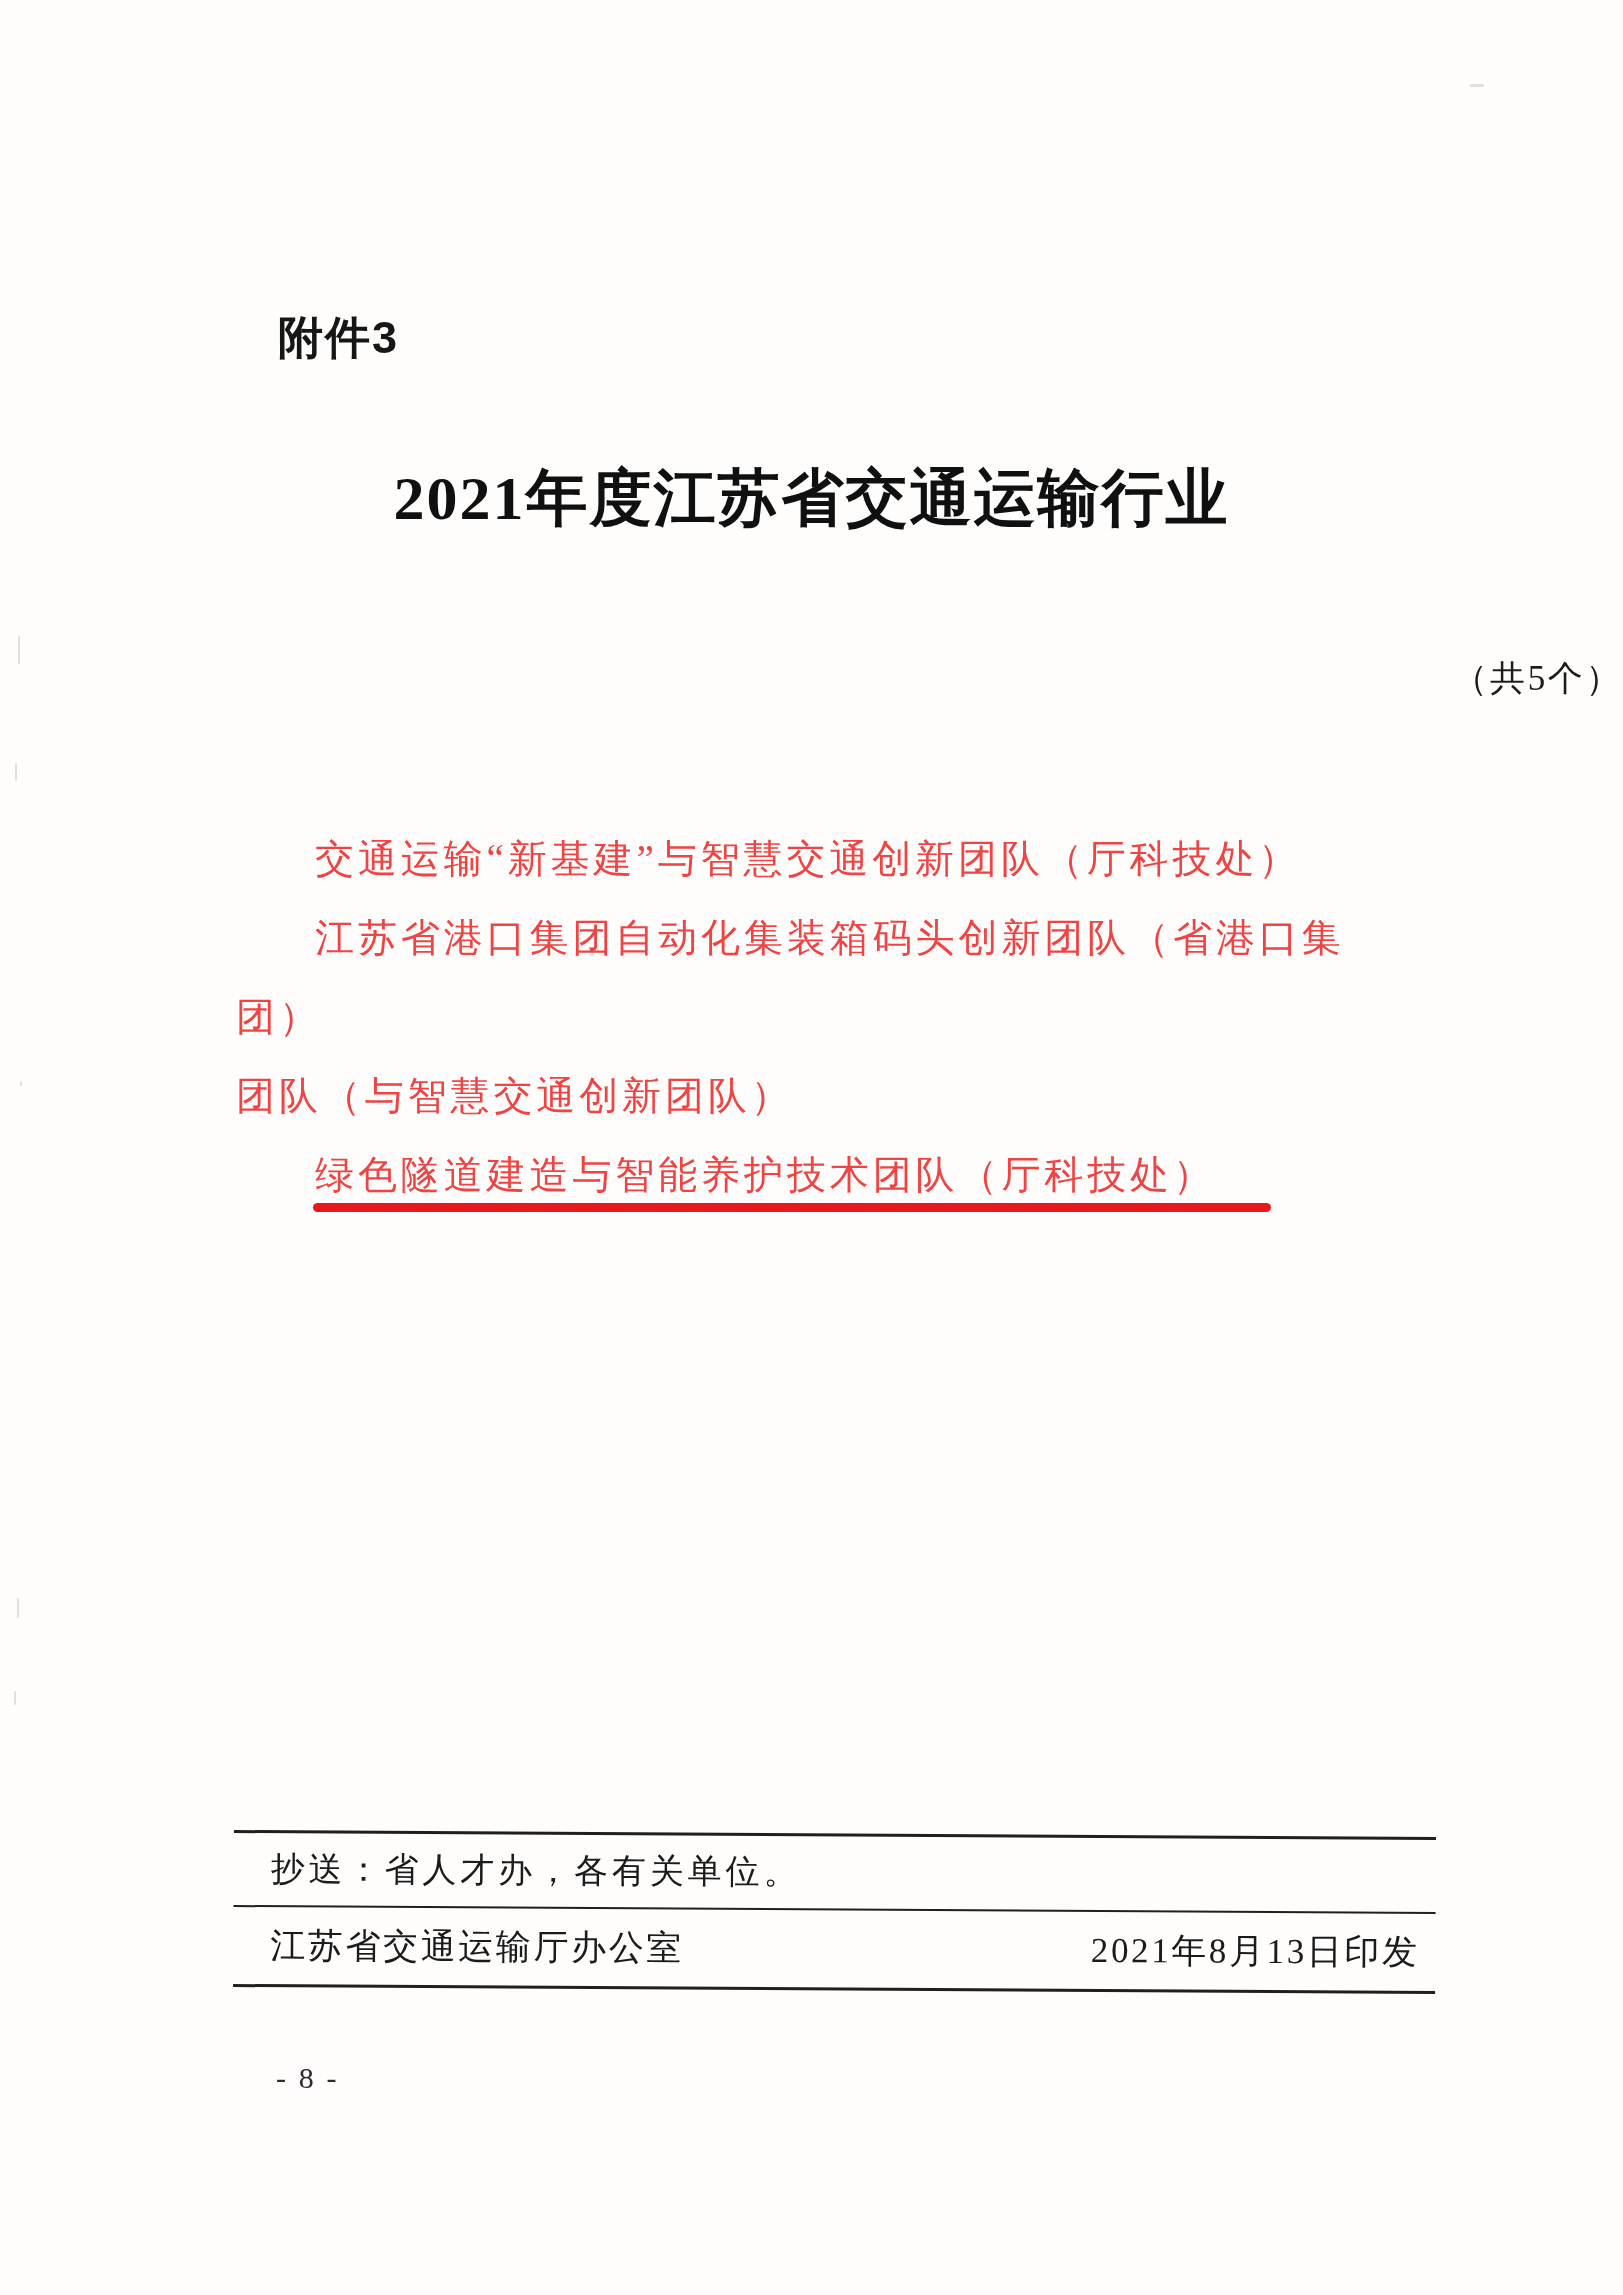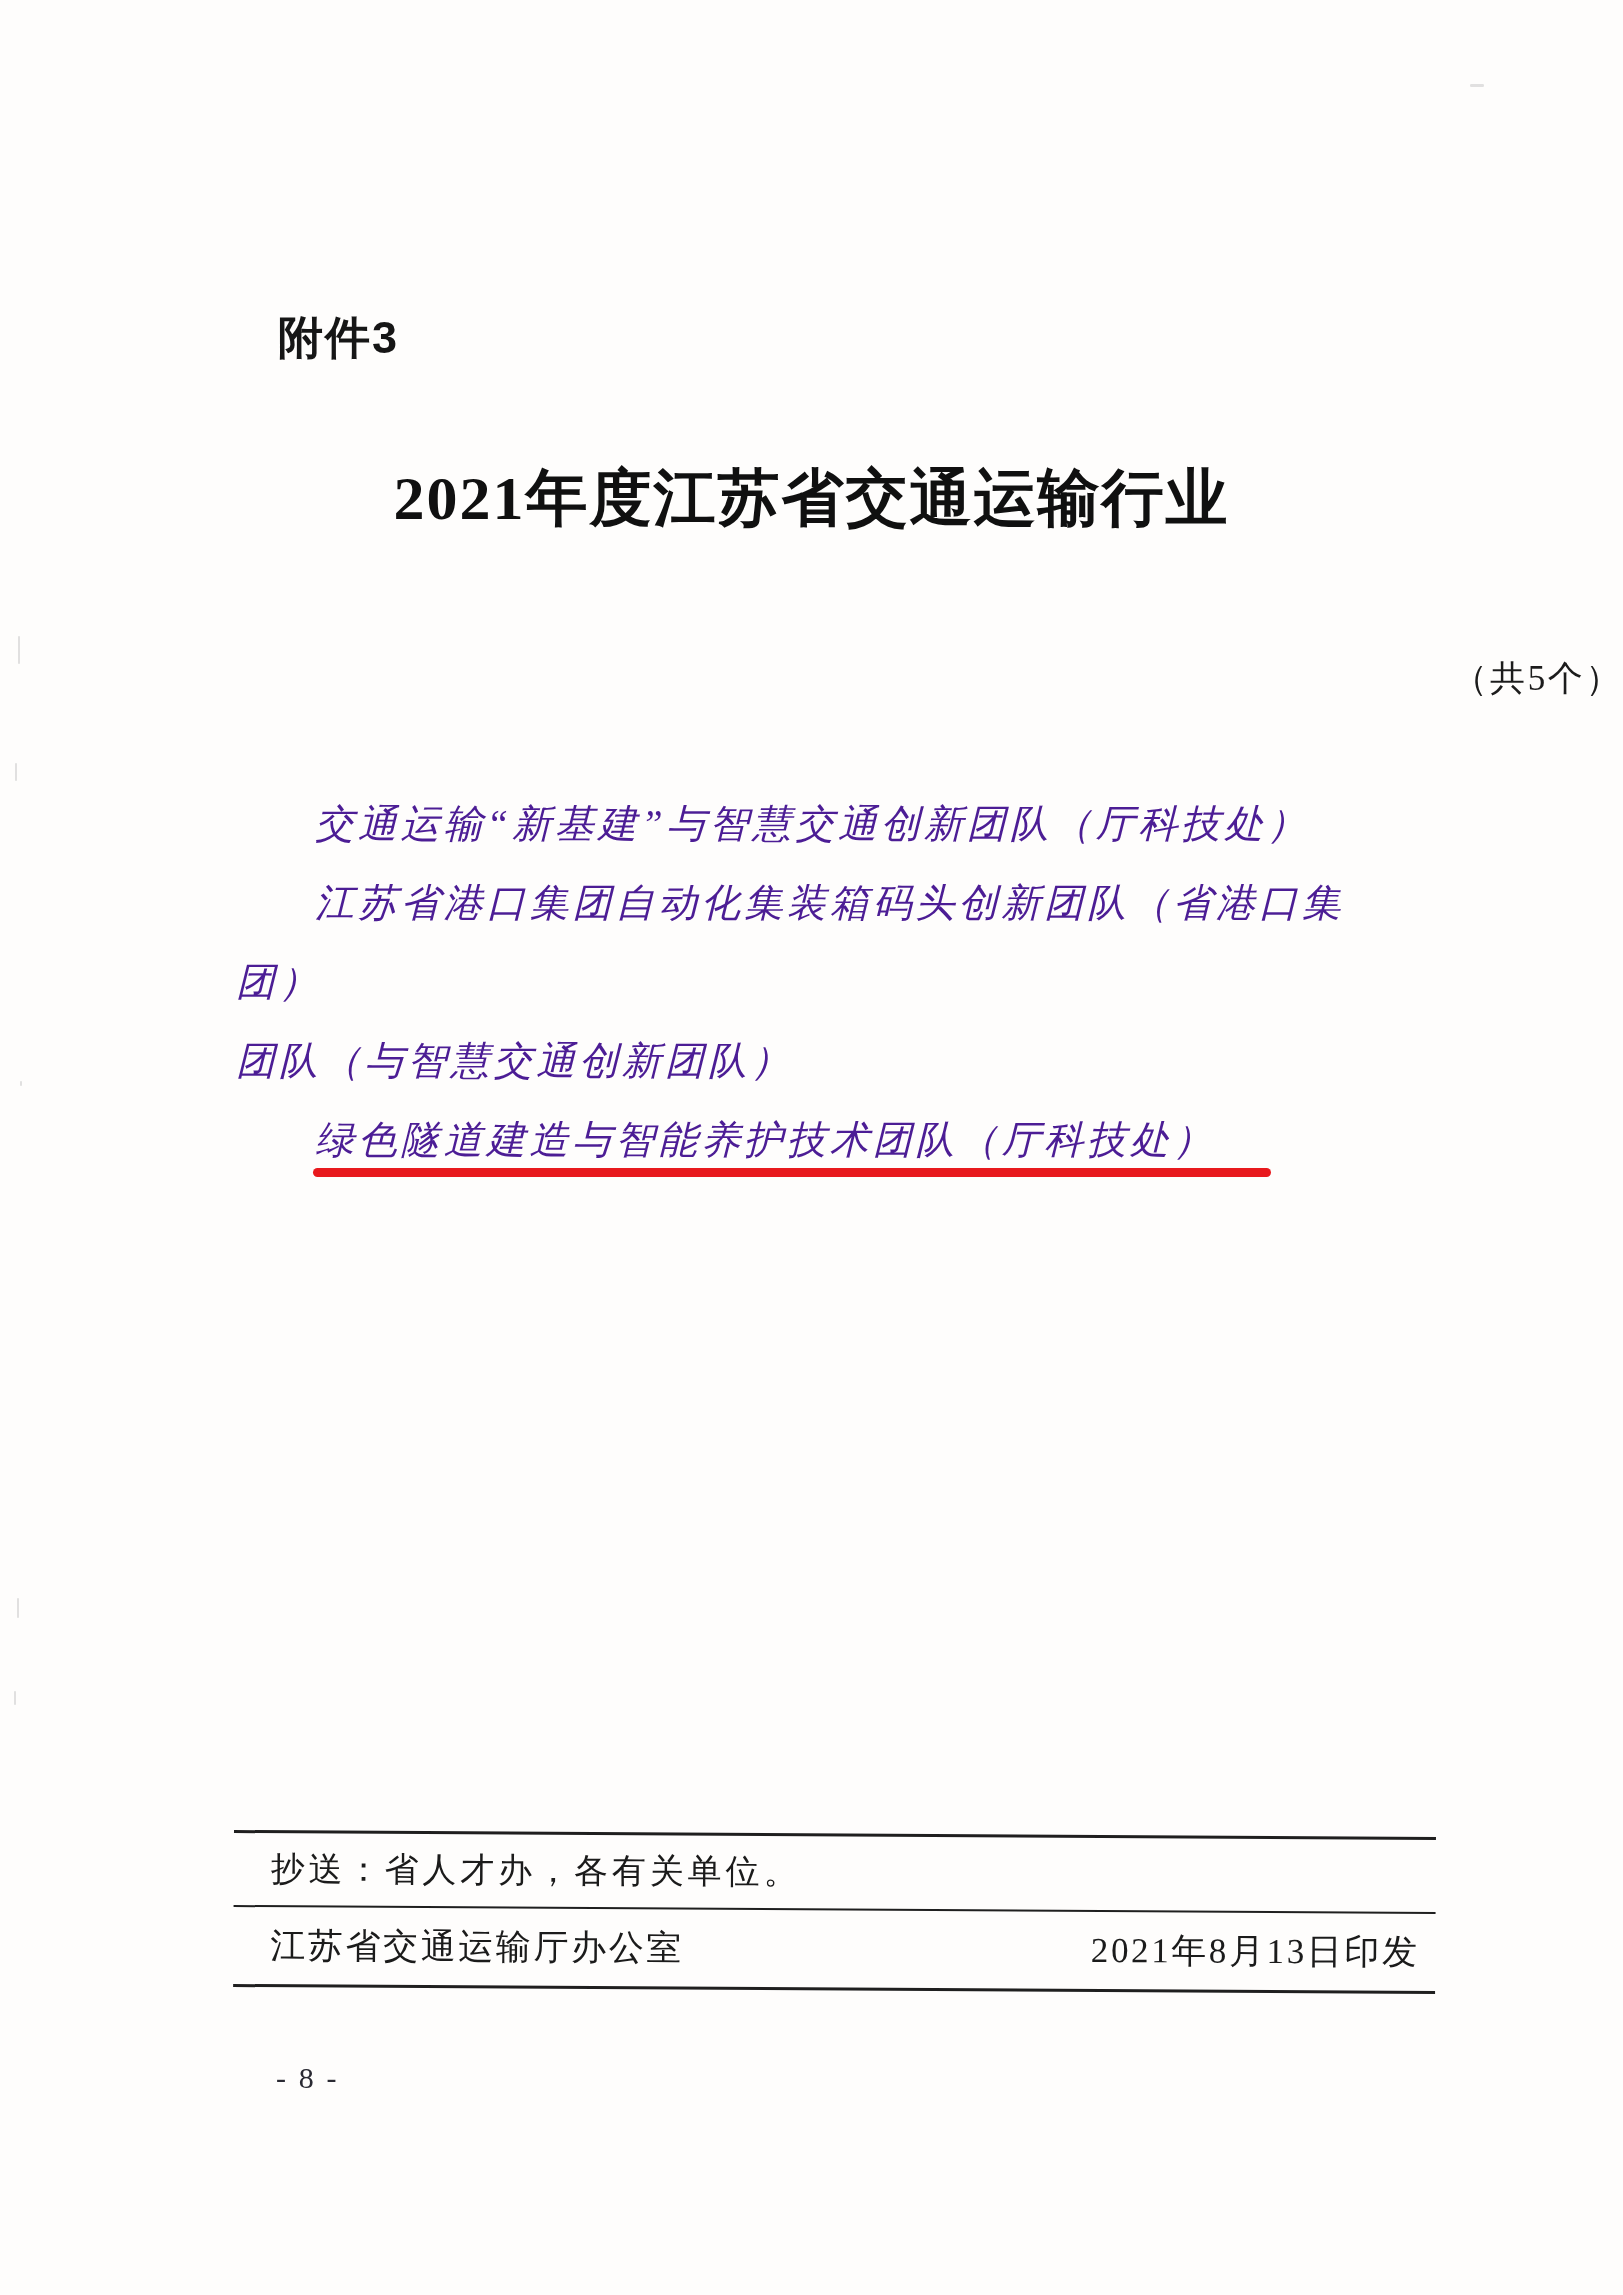--- a/index.html
+++ b/index.html
@@ -19,22 +19,22 @@
   .doc-title {
     position:absolute; left:0; top:450px; width:1623px;
     text-align:center; font-weight:700; font-size:62px;
     line-height:97px; letter-spacing:2px; color:#101010;
   }
   .count-note {
     position:absolute; left:0; top:655px; width:1623px;
     text-align:right; font-size:35px; letter-spacing:2.6px;
   }
   .team-list {
-    position:absolute; left:236px; top:784px; width:1178px;
-    font-size:39px; letter-spacing:3.9px; color:#4c1d95;font-style:italic;
+    position:absolute; left:236px; top:819px; width:1178px;
+    font-size:39px; letter-spacing:3.9px; color:#ef4444;
   }
   .team-line { line-height:79px; height:79px; white-space:nowrap; }
   .team-line.indent { padding-left:79px; }
   .team-item-hl { position:relative; }
   .hl-underline {
     position:absolute; left:77px; top:68px;
     width:958px; height:8.5px; border-radius:4.6px;
     background:#e8191d;
   }
   .footer {

